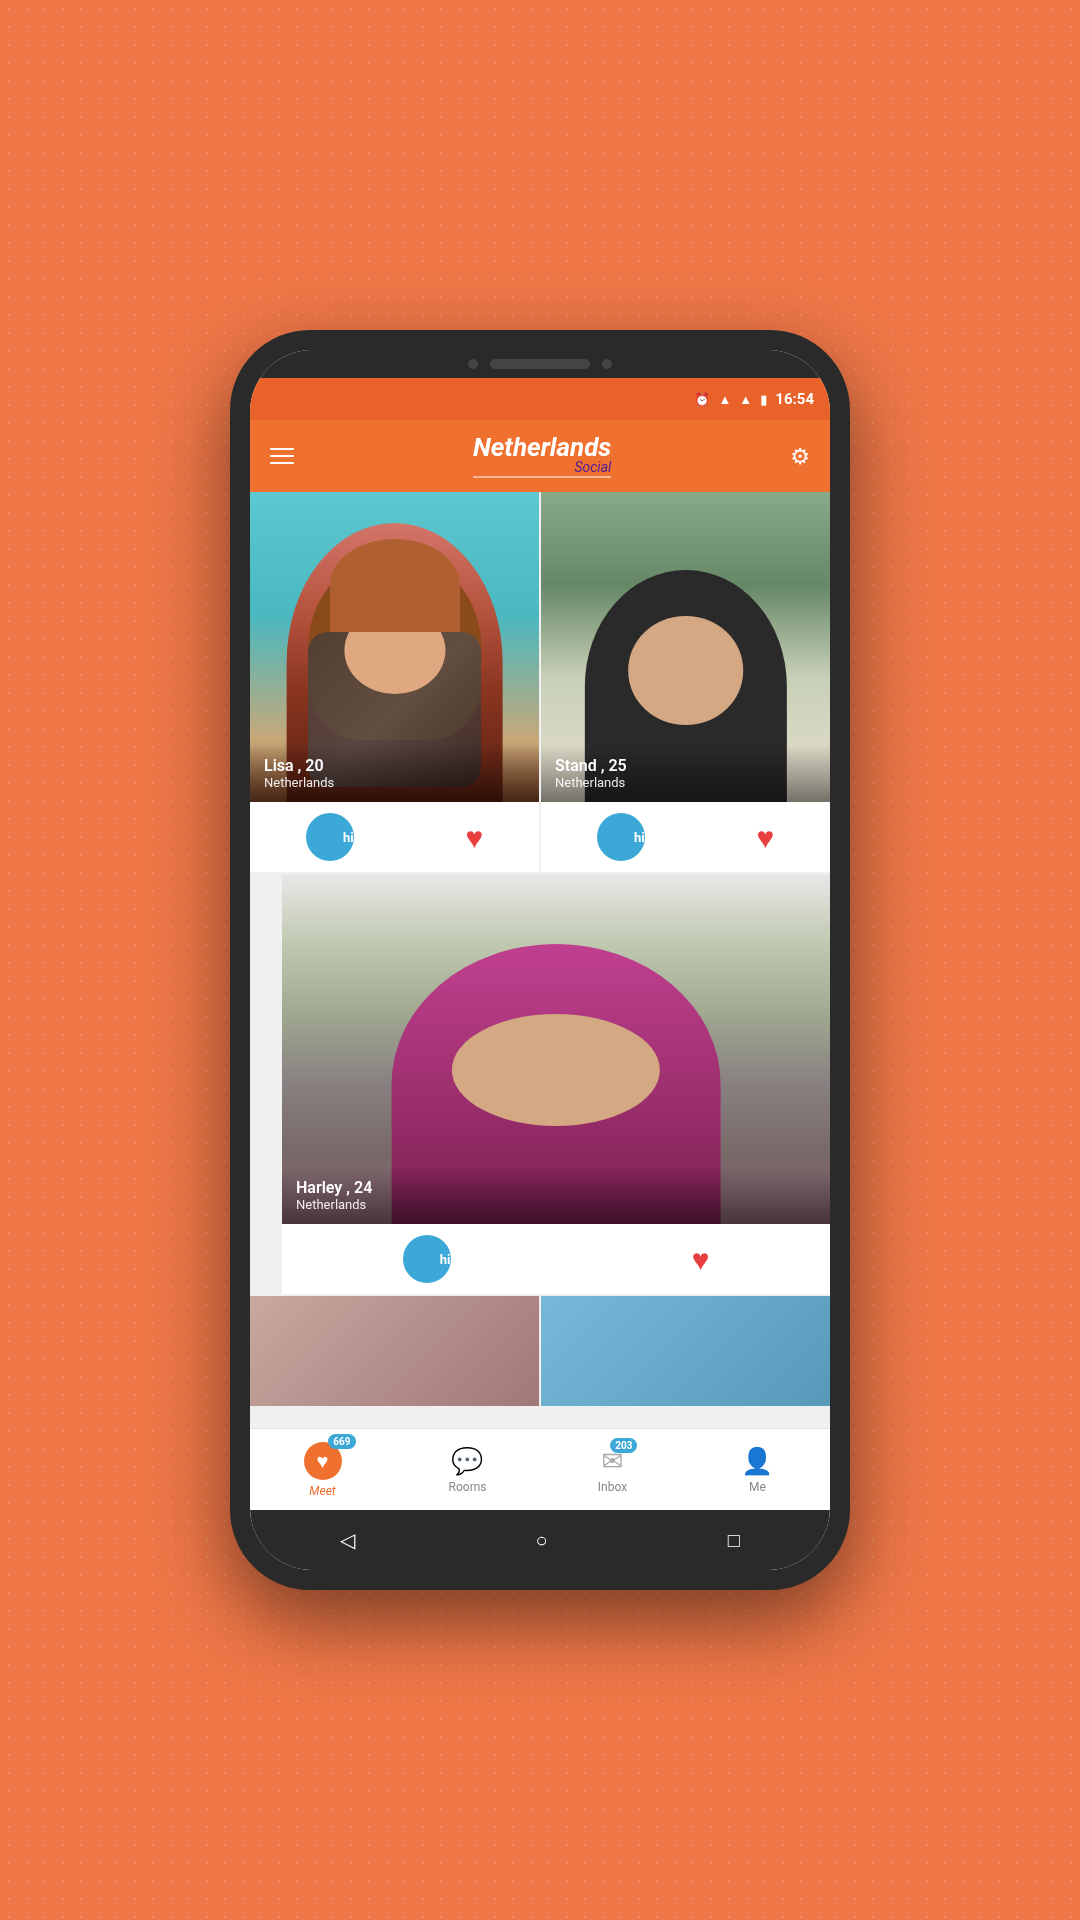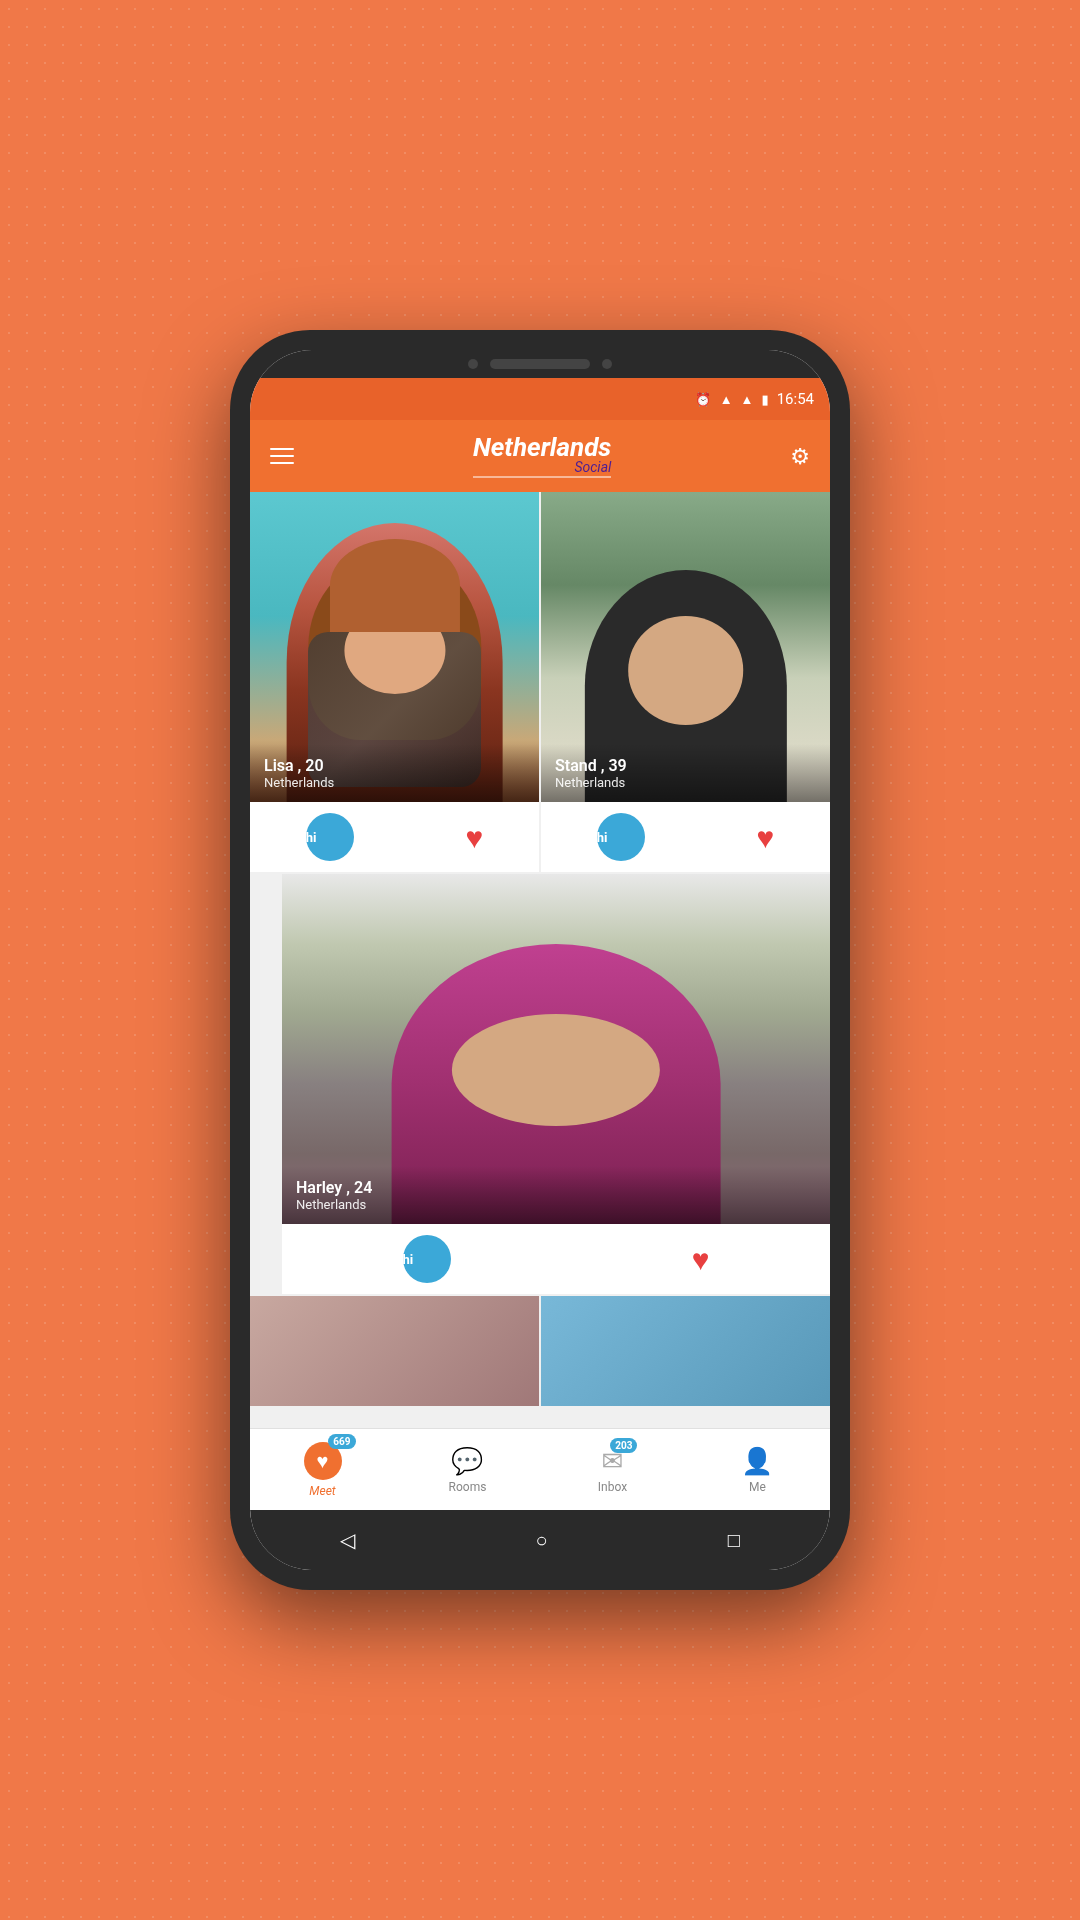--- a/index.html
+++ b/index.html
@@ -72,21 +72,21 @@
       flex-shrink: 0;
     }
     .status-icons {
       display: flex;
       align-items: center;
       gap: 8px;
     }
     .status-time {
       color: white;
       font-size: 15px;
-      font-weight: 400;
+      font-weight: 700;
     }
     .status-icon {
       color: white;
       font-size: 13px;
     }
 
     
     .app-header {
       background: #f07030;
       height: 72px;
@@ -302,21 +302,21 @@
       align-items: center;
       justify-content: space-around;
     }
     .action-hi-btn {
       width: 48px;
       height: 48px;
       background: #3ba8d8;
       border-radius: 50%;
       display: flex;
       align-items: center;
-      justify-content: flex-start;
+      justify-content: flex-end;
       cursor: pointer;
       position: relative;
     }
     .hi-text {
       color: white;
       font-size: 13px;
       font-weight: 700;
     }
     .action-heart-btn {
       cursor: pointer;
@@ -521,21 +521,21 @@
             <div class="action-heart-btn">
               <span class="heart-icon">♥</span>
             </div>
           </div>
         </div>
 
         <div class="profile-card half">
           <div class="profile-photo">
             <div class="photo-stand"></div>
             <div class="profile-overlay">
-              <div class="profile-name">Stand , 39</div>
+              <div class="profile-name">Stand , 25</div>
               <div class="profile-location">Netherlands</div>
             </div>
           </div>
           <div class="action-bar">
             <div class="action-hi-btn">
               <span class="hi-text">hi</span>
             </div>
             <div class="action-heart-btn">
               <span class="heart-icon">♥</span>
             </div>

